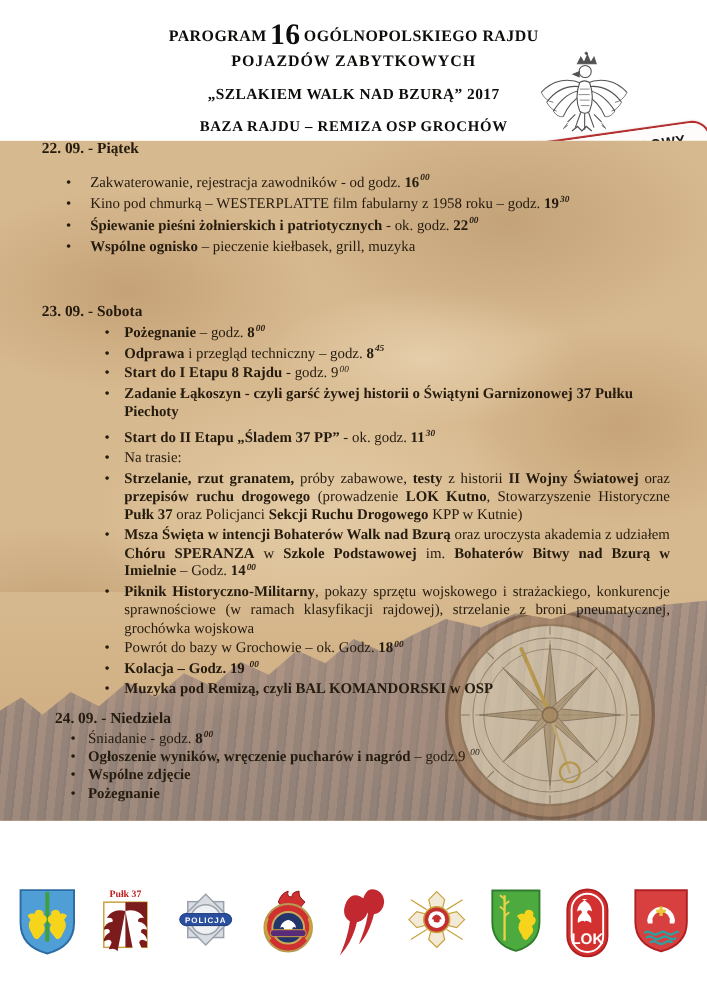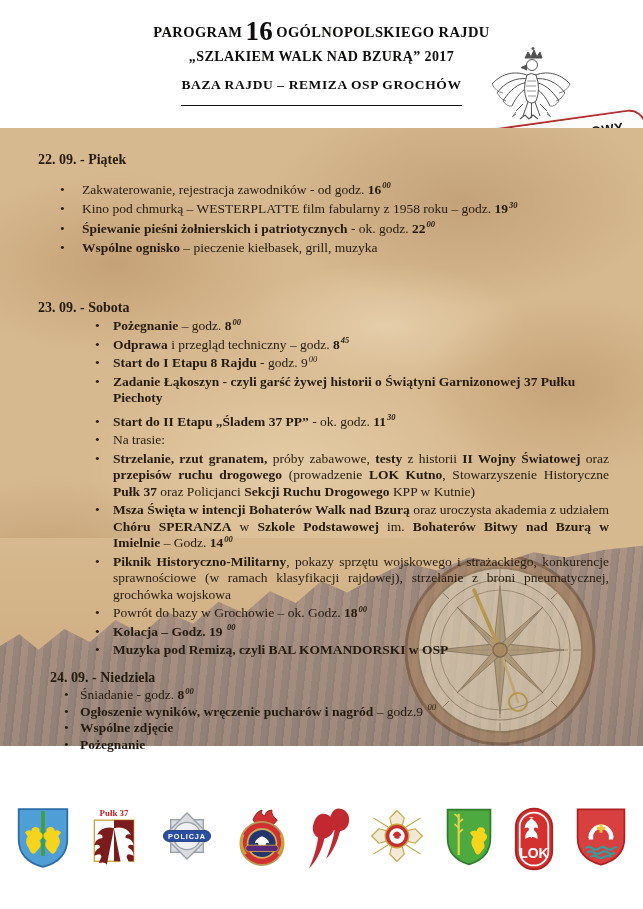--- a/index.html
+++ b/index.html
@@ -4,21 +4,21 @@
 <style>
   html,body{margin:0;padding:0;background:#fff;}
   .page{position:relative;width:643px;height:909px;background:#ffffff;overflow:hidden;
         font-family:"Liberation Serif", serif;}
 
   
   .header{position:absolute;top:16px;left:0;right:0;text-align:center;color:#0e0d0b;}
   .h1{font-size:14.5px;font-weight:700;letter-spacing:.4px;}
   .h-num{font-size:27px;font-weight:700;vertical-align:-3px;padding:0 3px;}
   .h2{font-size:14.5px;font-weight:700;margin-top:1px;letter-spacing:.8px;}
-  .h3{font-size:14px;font-weight:700;margin-top:2px;letter-spacing:.4px;}
+  .h3{font-size:14px;font-weight:700;margin-top:14px;letter-spacing:.4px;}
   .hbase{margin-top:12px;font-size:13.5px;font-weight:700;letter-spacing:.6px;}
   .hbase span{border-bottom:1.6px solid #111;padding-bottom:13px;}
 
   
   .eagle{position:absolute;left:486px;top:46px;width:90px;height:95px;opacity:.88;}
 
   
   .stamp{position:absolute;left:451px;top:121px;width:194px;height:58px;
          transform:rotate(-8deg);border-radius:17px;overflow:hidden;
          border:2px solid #b43030;box-shadow:0 1px 3px rgba(90,50,20,.35);}
@@ -49,21 +49,21 @@
   
   .torn{position:absolute;left:0;top:410px;width:643px;height:130px;
     background:linear-gradient(#d7b98f,#cfae82);
     filter:drop-shadow(0 2px 2px rgba(60,30,10,.4));
     clip-path:polygon(0 0,100% 0,100% 6%,94% 9%,88% 15%,83% 11%,78% 19%,73% 15%,68% 25%,63% 19%,58% 31%,54% 42%,50% 33%,46% 50%,42% 41%,38% 58%,34% 49%,30% 66%,26% 57%,22% 74%,18% 63%,14% 80%,10% 70%,6% 86%,3% 74%,0 83%);}
   .compass{position:absolute;left:402px;top:424px;width:196px;height:196px;opacity:.55;}
 
   
   .schedule{position:absolute;top:128px;left:0;width:643px;font-size:13.5px;line-height:16.5px;color:#241a0e;}
   .sec-head{font-weight:700;font-size:14px;padding-left:38px;}
-  .sec-fri{padding-top:24px;}
+  .sec-fri{}
   .sec-fri .sec-head{margin-bottom:13px;}
   .sec-sat{margin-top:19px;}
   .sec-sat .sec-head{margin-bottom:2px;margin-top:43px;}
   .sec-sun{margin-top:11px;padding-left:12px;}
   .sec-sun .sec-head{margin-bottom:1px;}
   .item{display:flex;margin-bottom:3px;}
   .sec-sat .item{margin-bottom:2px;}
   .sec-sun .item{margin-bottom:0;}
   .item.gap{margin-top:7px;}
   .bullet{flex:0 0 22px;}
@@ -85,20 +85,21 @@
 </style>
 </head>
 <body>
 
 <div class="page">
 
   <div class="header">
     <div class="h1">
       <span>PAROGRAM</span><span class="h-num">16</span><span>OGÓLNOPOLSKIEGO RAJDU</span>
     </div>
+    <div class="h2">POJAZDÓW ZABYTKOWYCH</div>
     <div class="h3">„SZLAKIEM WALK NAD BZURĄ” 2017</div>
     <div class="hbase"><span>BAZA RAJDU – REMIZA OSP GROCHÓW</span></div>
   </div>
 
   <svg class="eagle" viewBox="0 0 90 95">
     <g stroke="#3b3b3b" fill="none" stroke-width="1">
       <path d="M39,12 l3,-6 3,5 3,-7 3,7 3,-5 2,6 z" fill="#3b3b3b"></path>
       <path d="M47,4 v-3 M45.5,2.5 h3" stroke-width="1.4"></path>
       <circle cx="46" cy="19" r="5.5" fill="#fff"></circle>
       <path d="M41,19 l-6,2.5 6,2.5" fill="#3b3b3b"></path>

